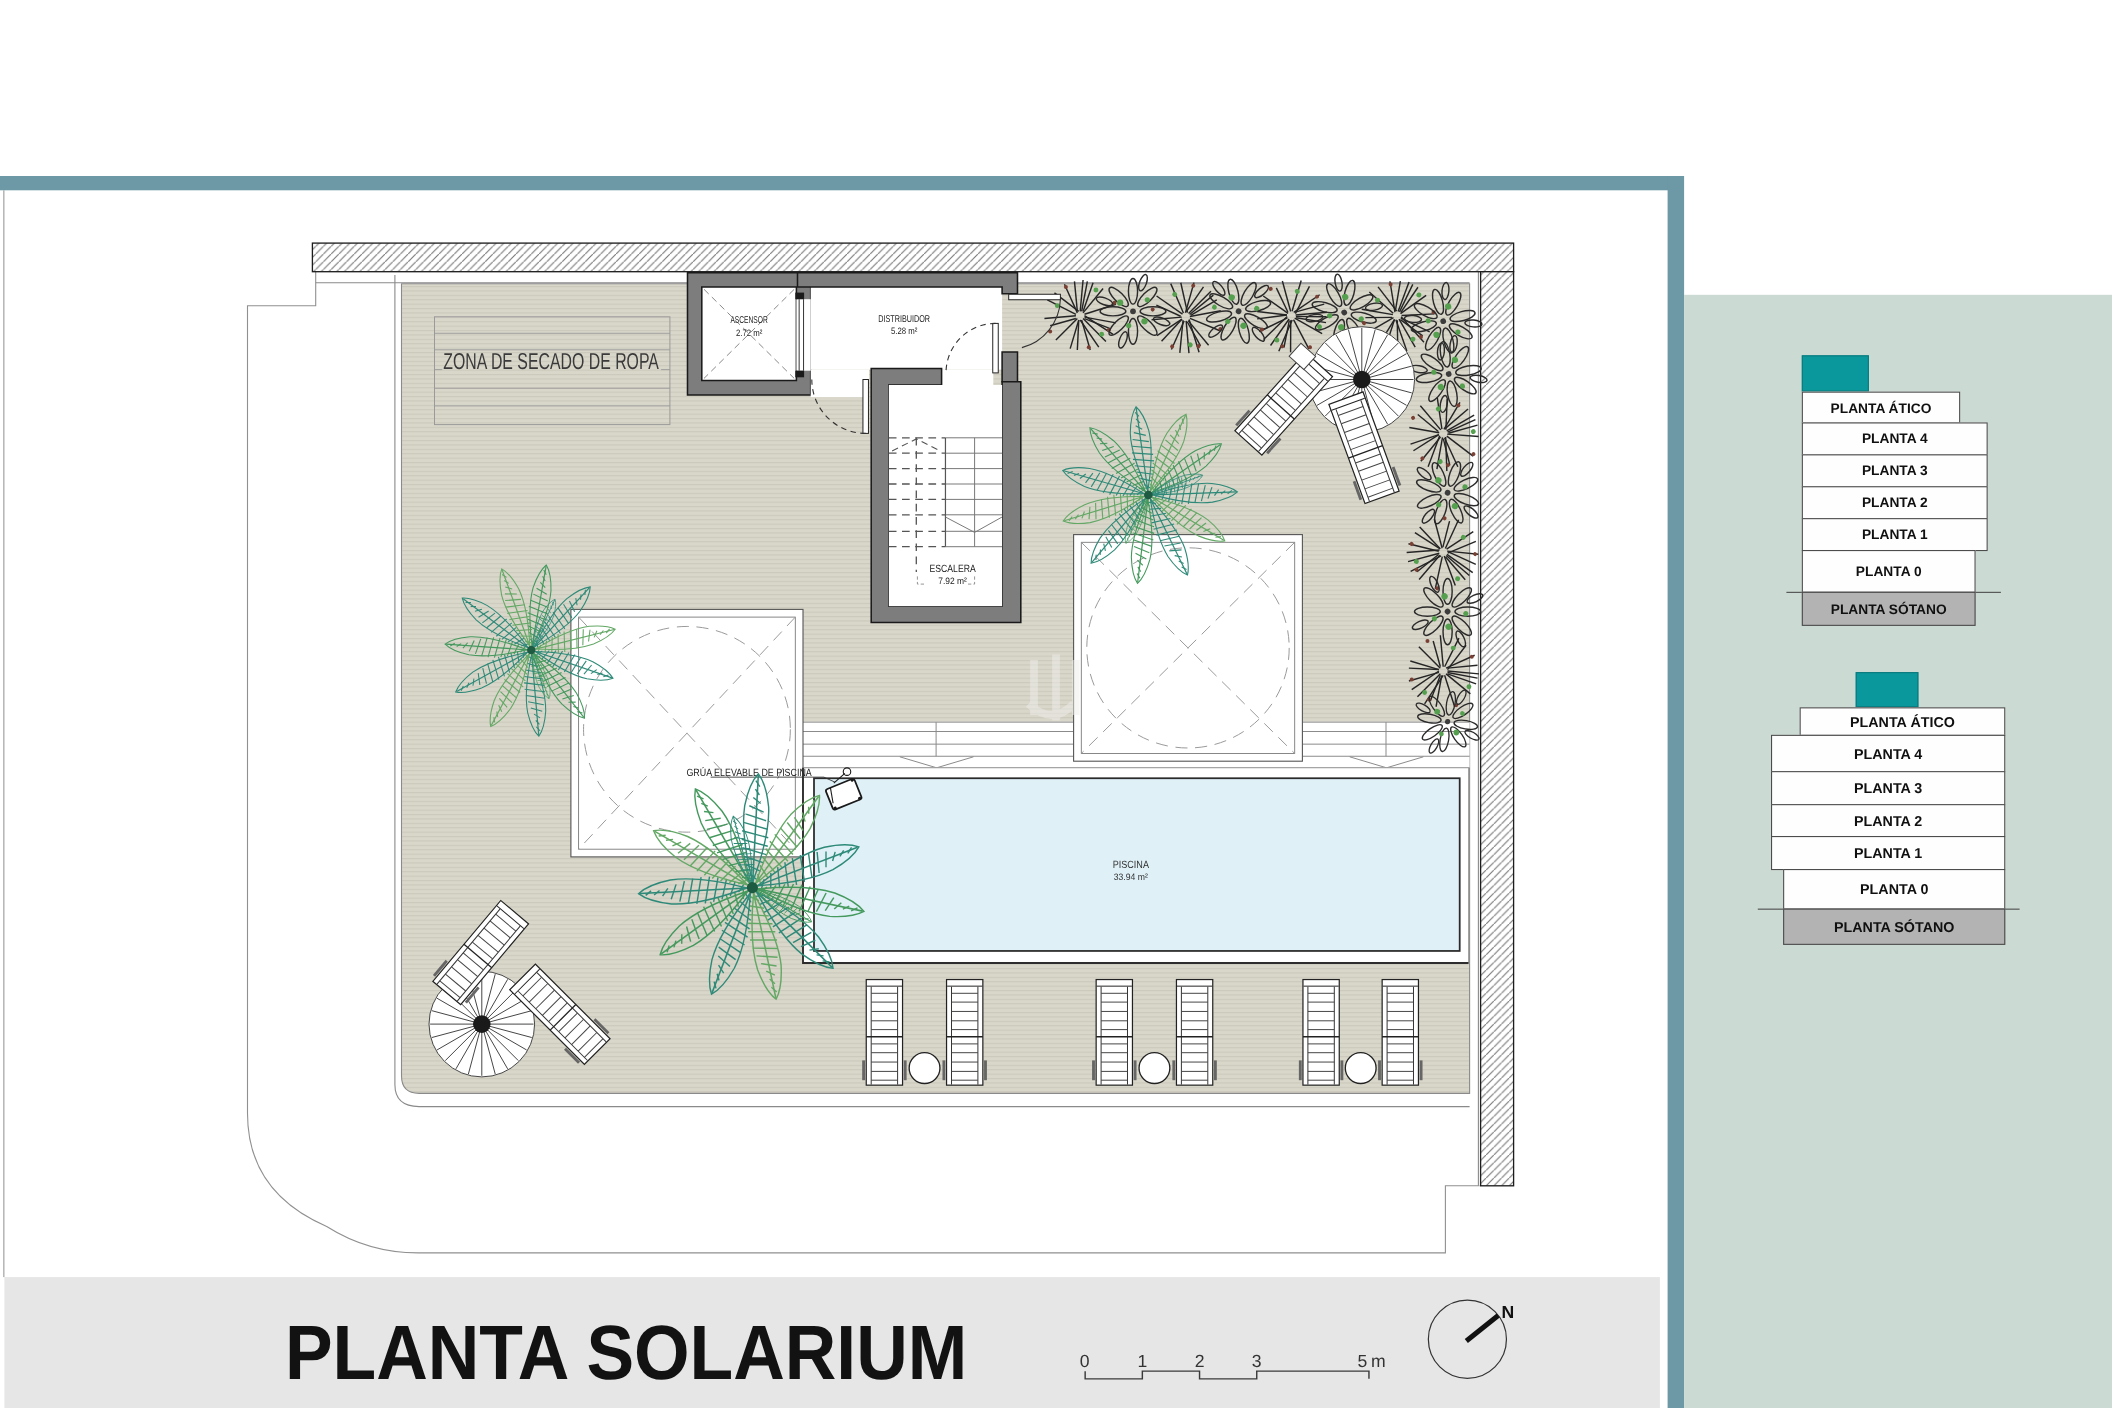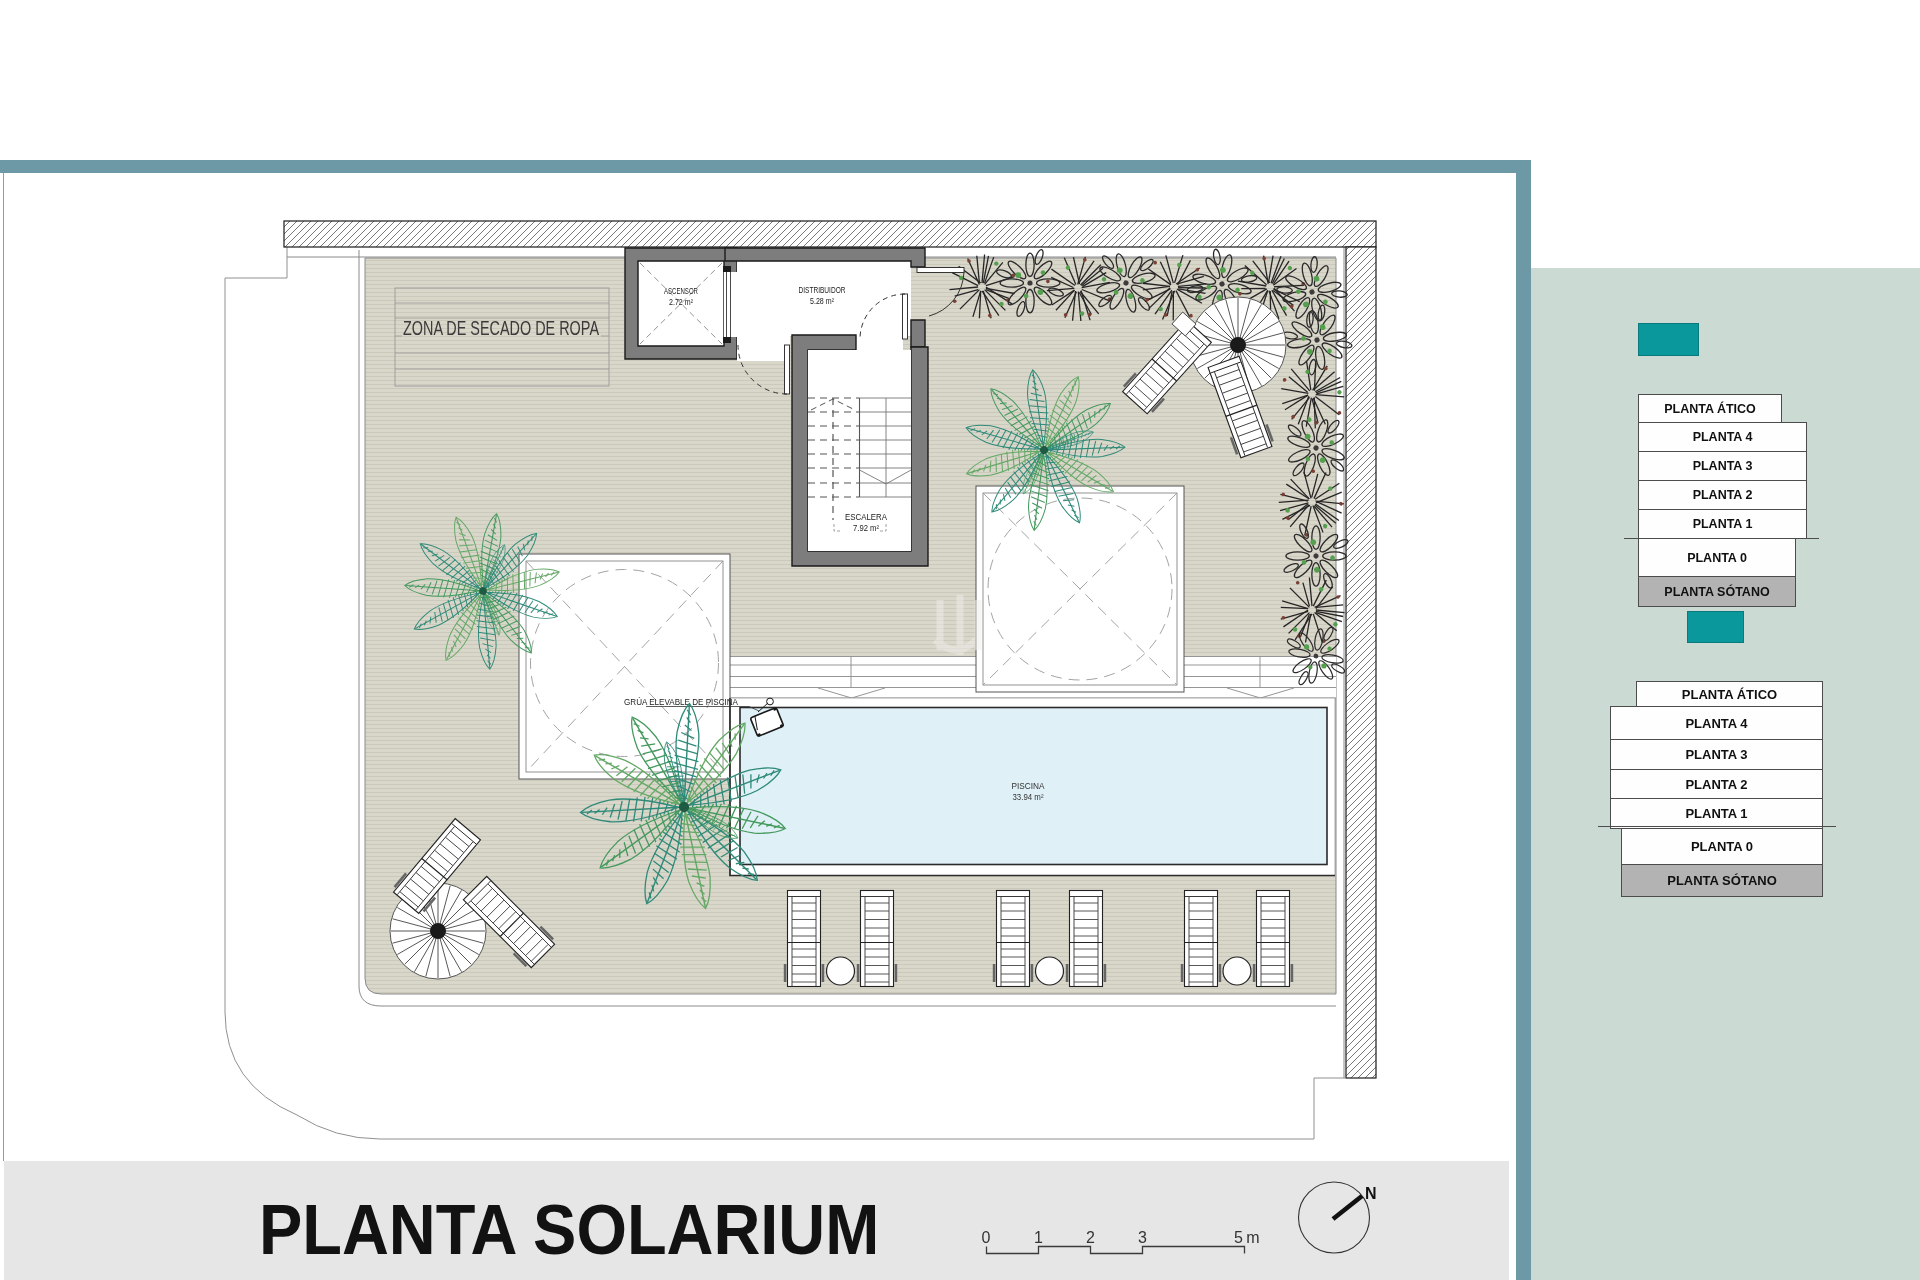--- a/index.html
+++ b/index.html
@@ -1,19 +1,19 @@
 <!DOCTYPE html>
 <html><head>
 <meta charset="utf-8">
 <style>
   html,body{margin:0;padding:0;width:1920px;height:1280px;background:#ffffff;
     font-family:"Liberation Sans",sans-serif;overflow:hidden;}
   .abs{position:absolute;}
   .row{position:absolute;box-sizing:border-box;border:1px solid #4c4c4c;background:#fefefe;
-    display:flex;align-items:center;justify-content:center;font-weight:bold;color:#101010;margin-top:38px;}
+    display:flex;align-items:center;justify-content:center;font-weight:bold;color:#101010;}
 </style>
 </head>
 <body>
 
 <svg class="abs" style="left:0;top:0" width="1920" height="1280" viewBox="0 0 1920 1280">
 <defs>
   <pattern id="deckstripes" width="4" height="4" patternUnits="userSpaceOnUse">
     <rect width="4" height="4" fill="#d9d6ca"></rect>
     <rect y="0" width="4" height="1" fill="#cbc8bc"></rect>
   </pattern>

